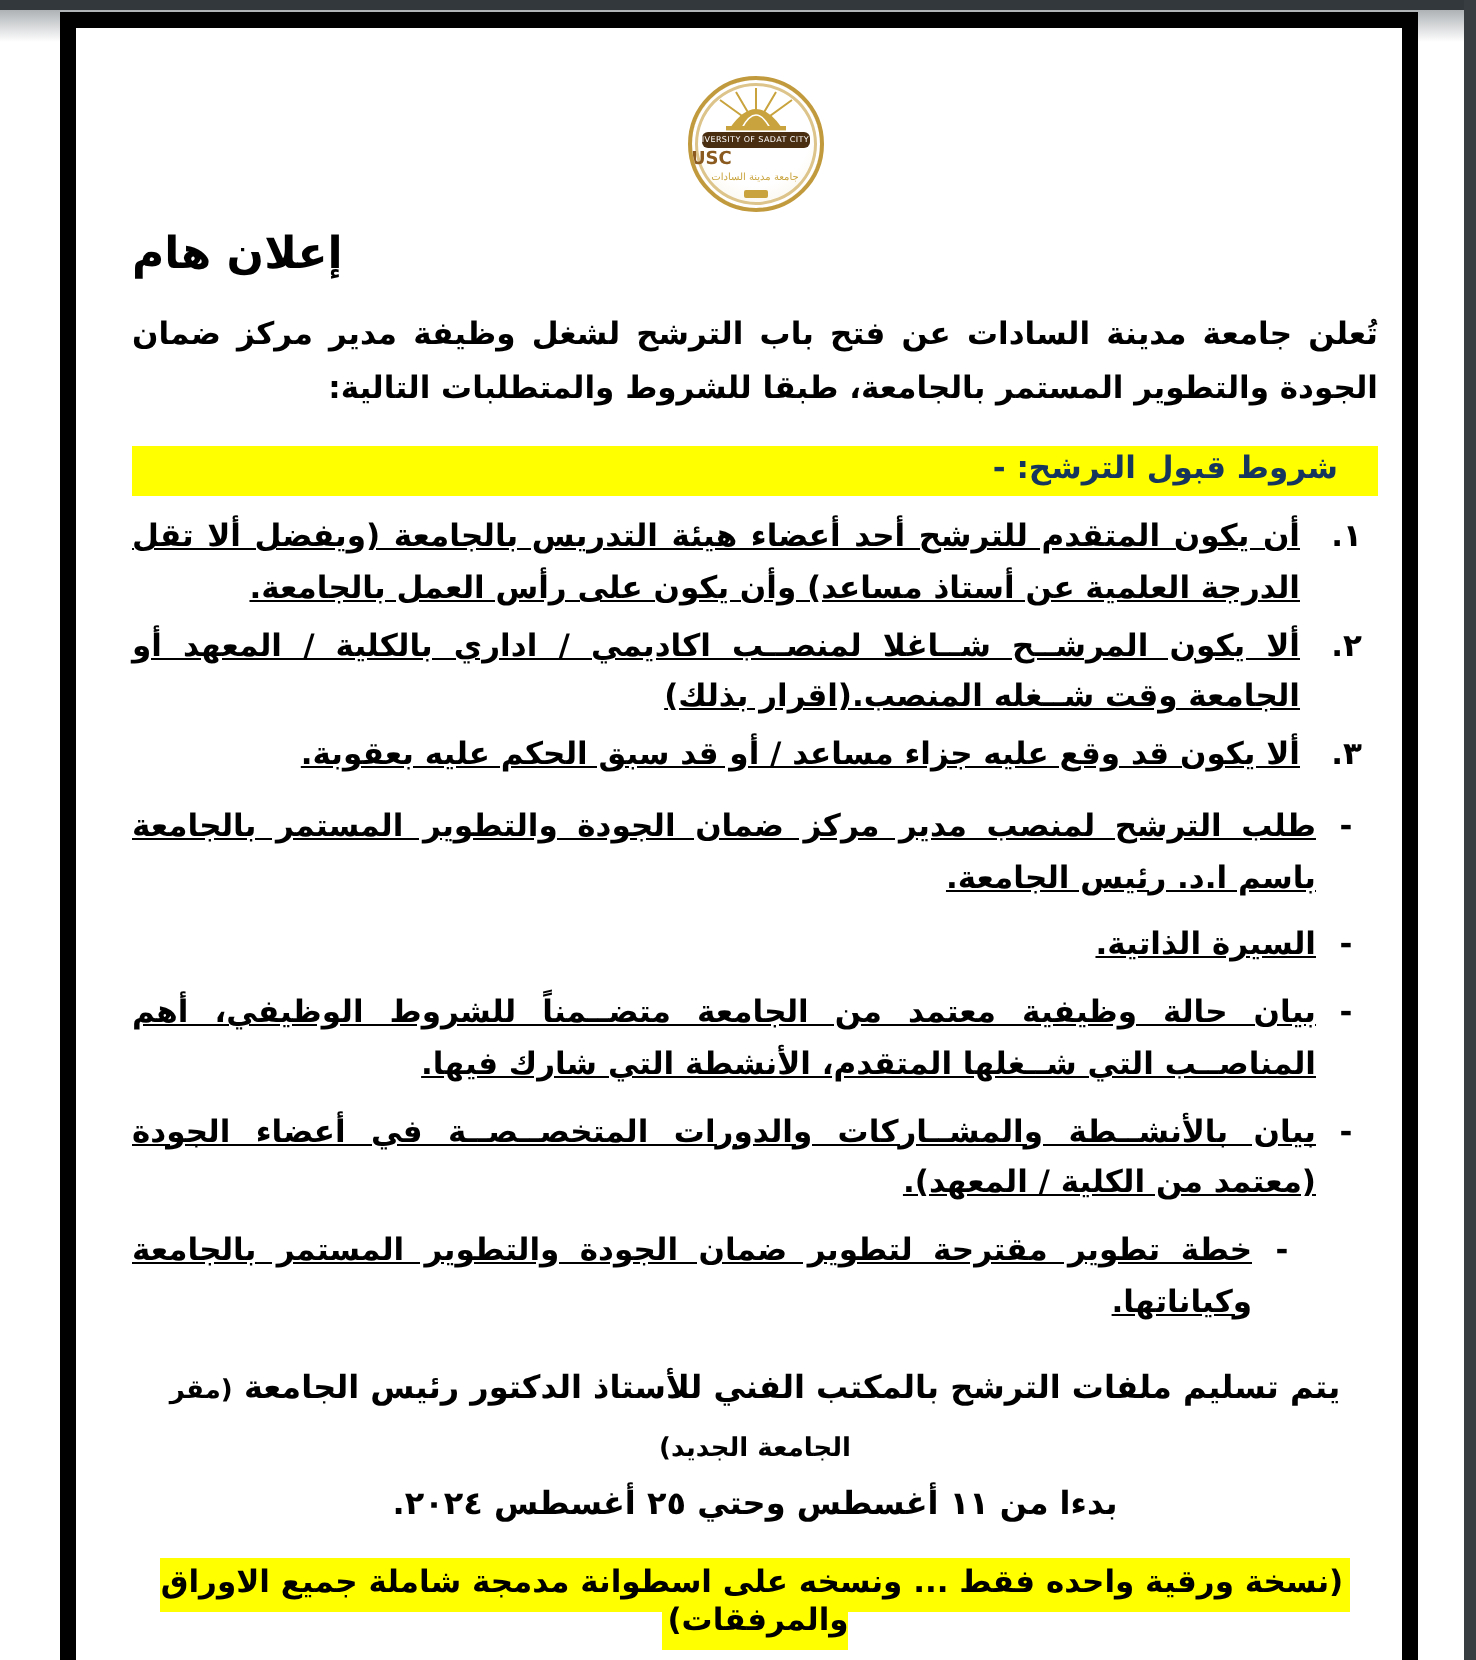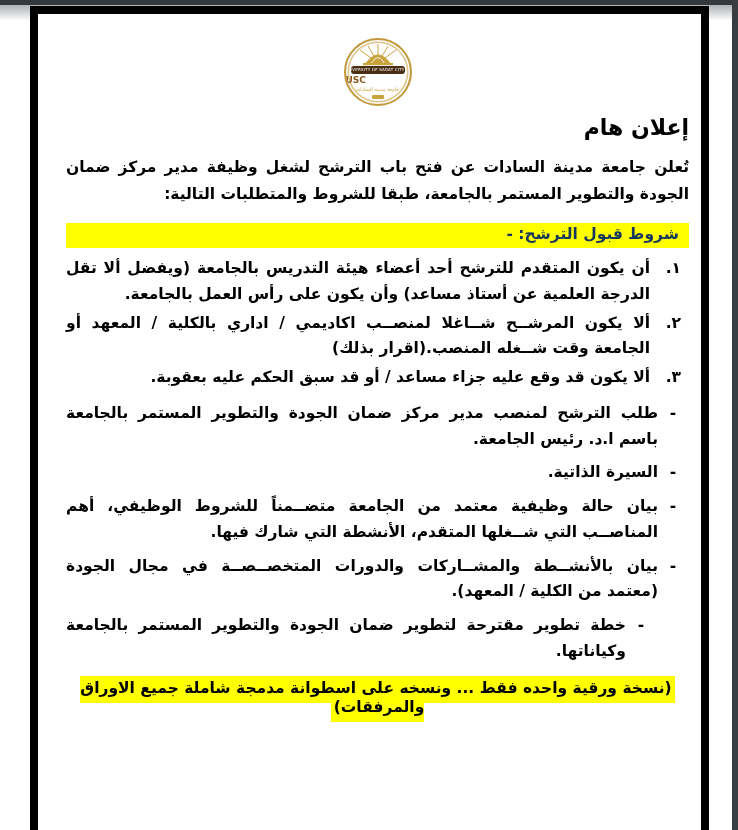--- a/index.html
+++ b/index.html
@@ -33,33 +33,33 @@
     color:#fff;font-size:4px;line-height:8px;text-align:center;
     white-space:nowrap;overflow:hidden;letter-spacing:.2px;
   }
   .logo-usc{position:absolute;top:35px;left:0;width:100%;text-align:left;
     color:#8a5a1e;font-weight:bold;font-size:9px;line-height:10px;}
   .logo-ar{position:absolute;top:46px;left:0;width:100%;text-align:center;
     color:#c9a43e;font-size:5px;line-height:6px;}
   .logo-base{position:absolute;top:55px;left:50%;transform:translateX(-50%);
     width:12px;height:4px;background:#c9a43e;border-radius:1px;}
   
-  .title{font-size:22px;font-weight:bold;text-align:right;margin:9px 0 0;color:#000;}
+  .title{font-size:22px;font-weight:bold;text-align:left;margin:9px 0 0;color:#000;}
   .intro{font-size:15.5px;font-weight:bold;line-height:1.72;text-align:justify;margin:14px 0 16px;}
   .section-bar{
     background:#ffff00;color:#17365d;font-weight:bold;font-size:15.5px;
-    padding:2px 10px 5px;margin-top:13px;
+    padding:2px 20px 5px;margin-top:13px;
   }
   .num-list,.dash-list{margin:8px 0 0;padding:0 8px 0 0;list-style:none;}
   .num-item,.dash-item{
     display:flex;gap:7px;font-size:15.5px;font-weight:bold;line-height:1.66;
     text-align:justify;margin-bottom:3px;
   }
   .num-item .marker{flex:0 0 24px;}
-  .num-item .text,.dash-item .text{flex:1;}
+  .num-item .text,.dash-item .text{flex:1;text-decoration:underline;}
   .dash-list{margin-top:10px;}
   .dash-item{margin-bottom:8px;}
   .dash-item .marker{flex:0 0 16px;text-align:center;}
   .dash-item.indent{padding-right:32px;}
   .submission{text-align:center;font-weight:bold;font-size:16px;line-height:1.8;margin:16px 0 0;color:#000;}
   .submission .paren{font-size:13px;}
   .copy-note{text-align:center;margin:14px 0 0;}
   .copy-note mark{background:#ffff00;color:#000;font-weight:bold;font-size:15.5px;padding:3px 3px 6px;}
 </style>
 </head>
@@ -117,27 +117,33 @@
       <li class="dash-item">
         <span class="marker">-</span>
         <span class="text">السيرة الذاتية.</span>
       </li>
       <li class="dash-item">
         <span class="marker">-</span>
         <span class="text">بيان حالة وظيفية معتمد من الجامعة متضــمناً للشروط الوظيفي، أهم المناصــب التي شــغلها المتقدم، الأنشطة التي شارك فيها.</span>
       </li>
       <li class="dash-item">
         <span class="marker">-</span>
-        <span class="text">بيان بالأنشــطة والمشــاركات والدورات المتخصــصــة في مجال الجودة (معتمد من الكلية / المعهد).</span>
+        <span class="text">بيان بالأنشــطة والمشــاركات والدورات المتخصــصــة في أعضاء الجودة (معتمد من الكلية / المعهد).</span>
       </li>
       <li class="dash-item indent">
         <span class="marker">-</span>
         <span class="text">خطة تطوير مقترحة لتطوير ضمان الجودة والتطوير المستمر بالجامعة وكياناتها.</span>
       </li>
     </ul>
 
+    <p class="submission">
+      <span>يتم تسليم ملفات الترشح بالمكتب الفني للأستاذ الدكتور رئيس الجامعة</span>
+      <span class="paren">(مقر الجامعة الجديد)</span>
+      <br>
+      <span>بدءا من ١١ أغسطس وحتي ٢٥ أغسطس ٢٠٢٤.</span>
+    </p>
 
     <p class="copy-note">
       <mark>(نسخة ورقية واحده فقط ... ونسخه على اسطوانة مدمجة شاملة جميع الاوراق والمرفقات)</mark>
     </p>
 
   </div>
 </div>
 
 </body></html>

